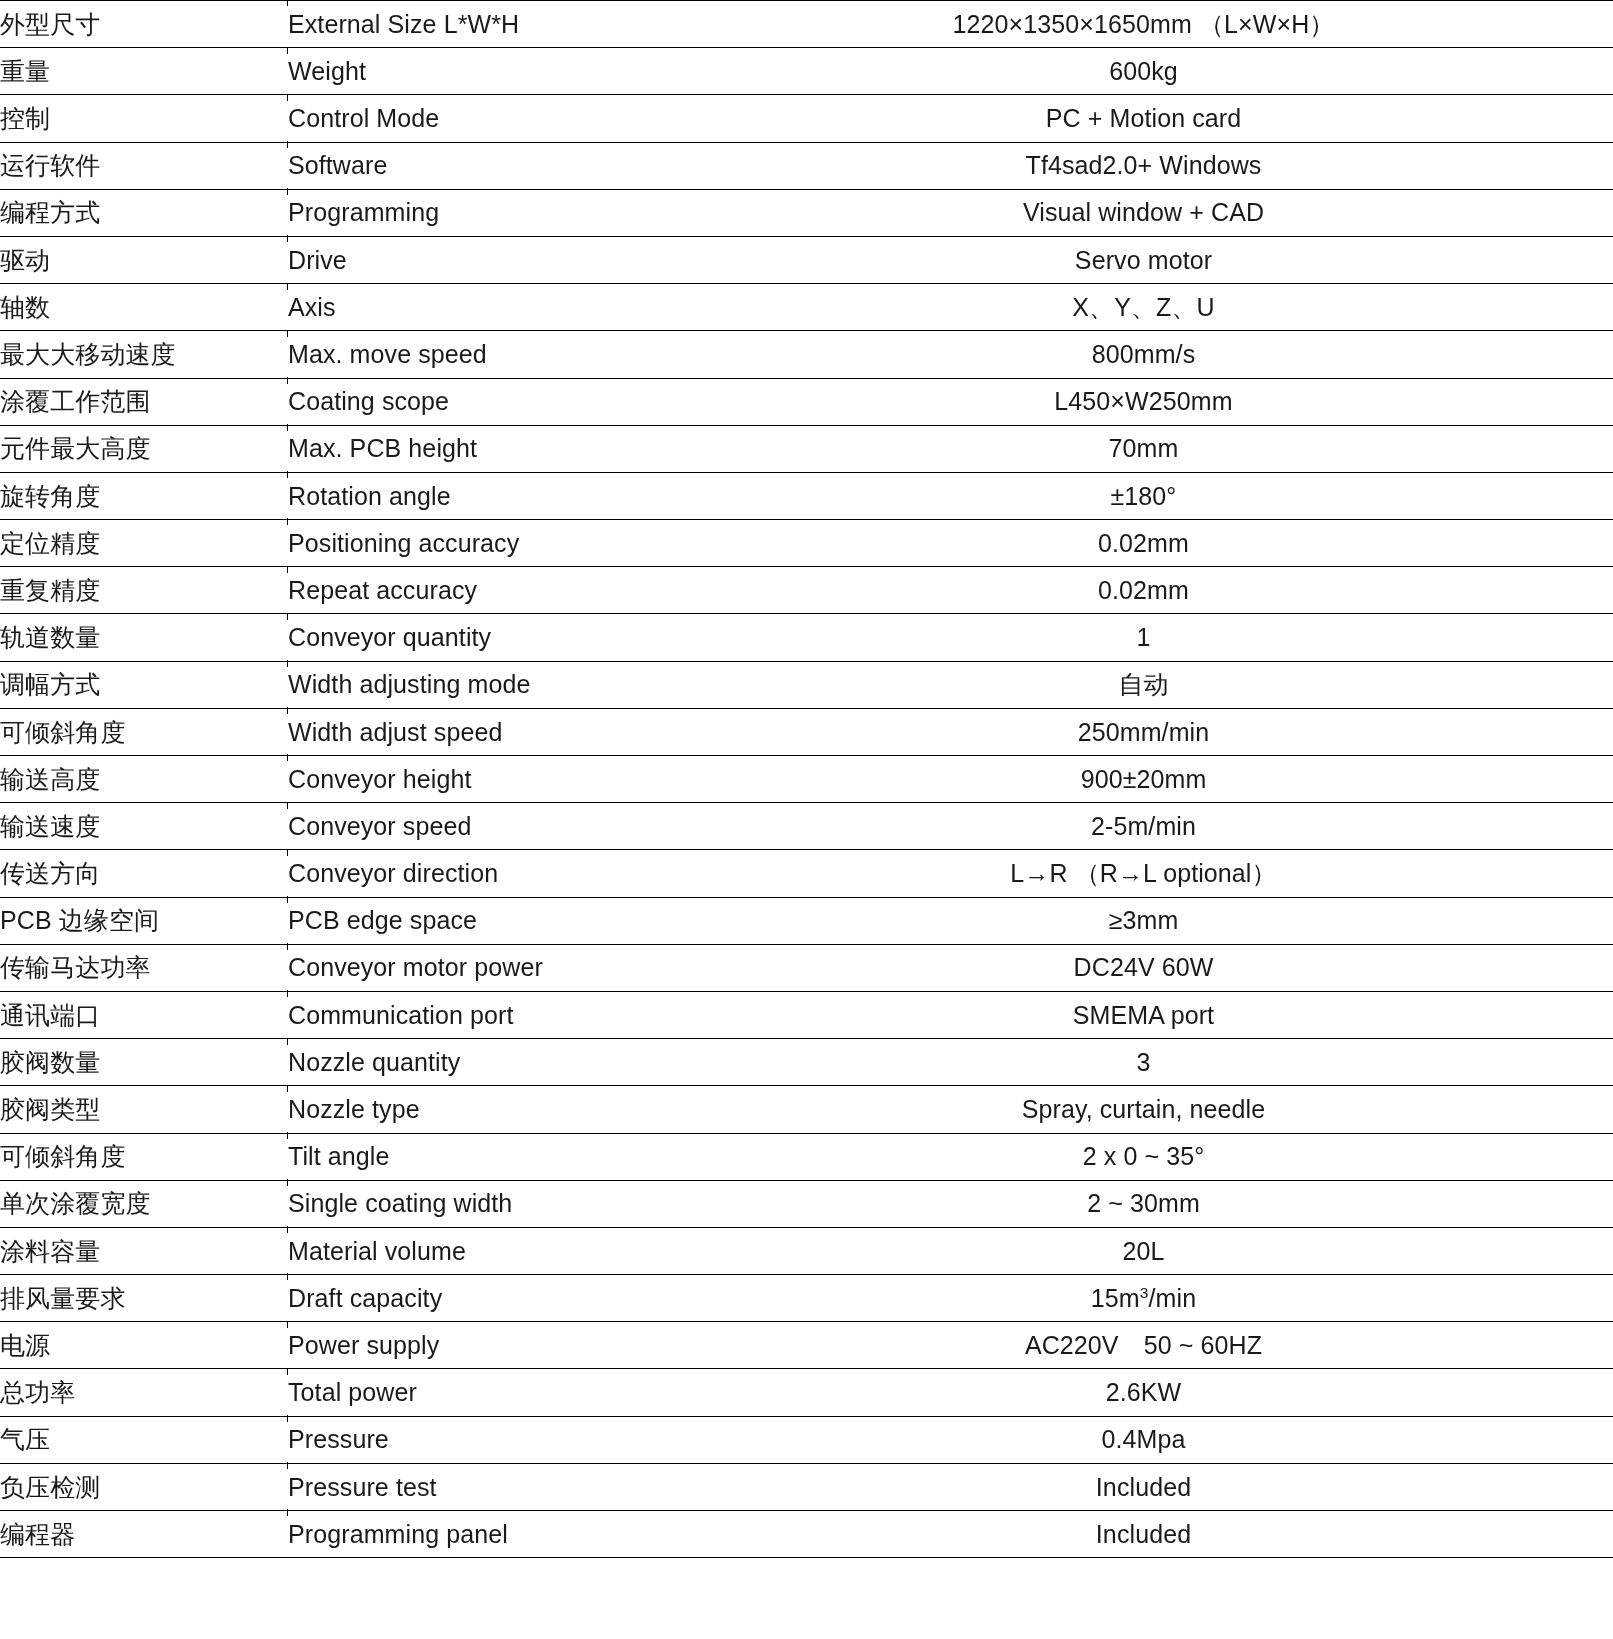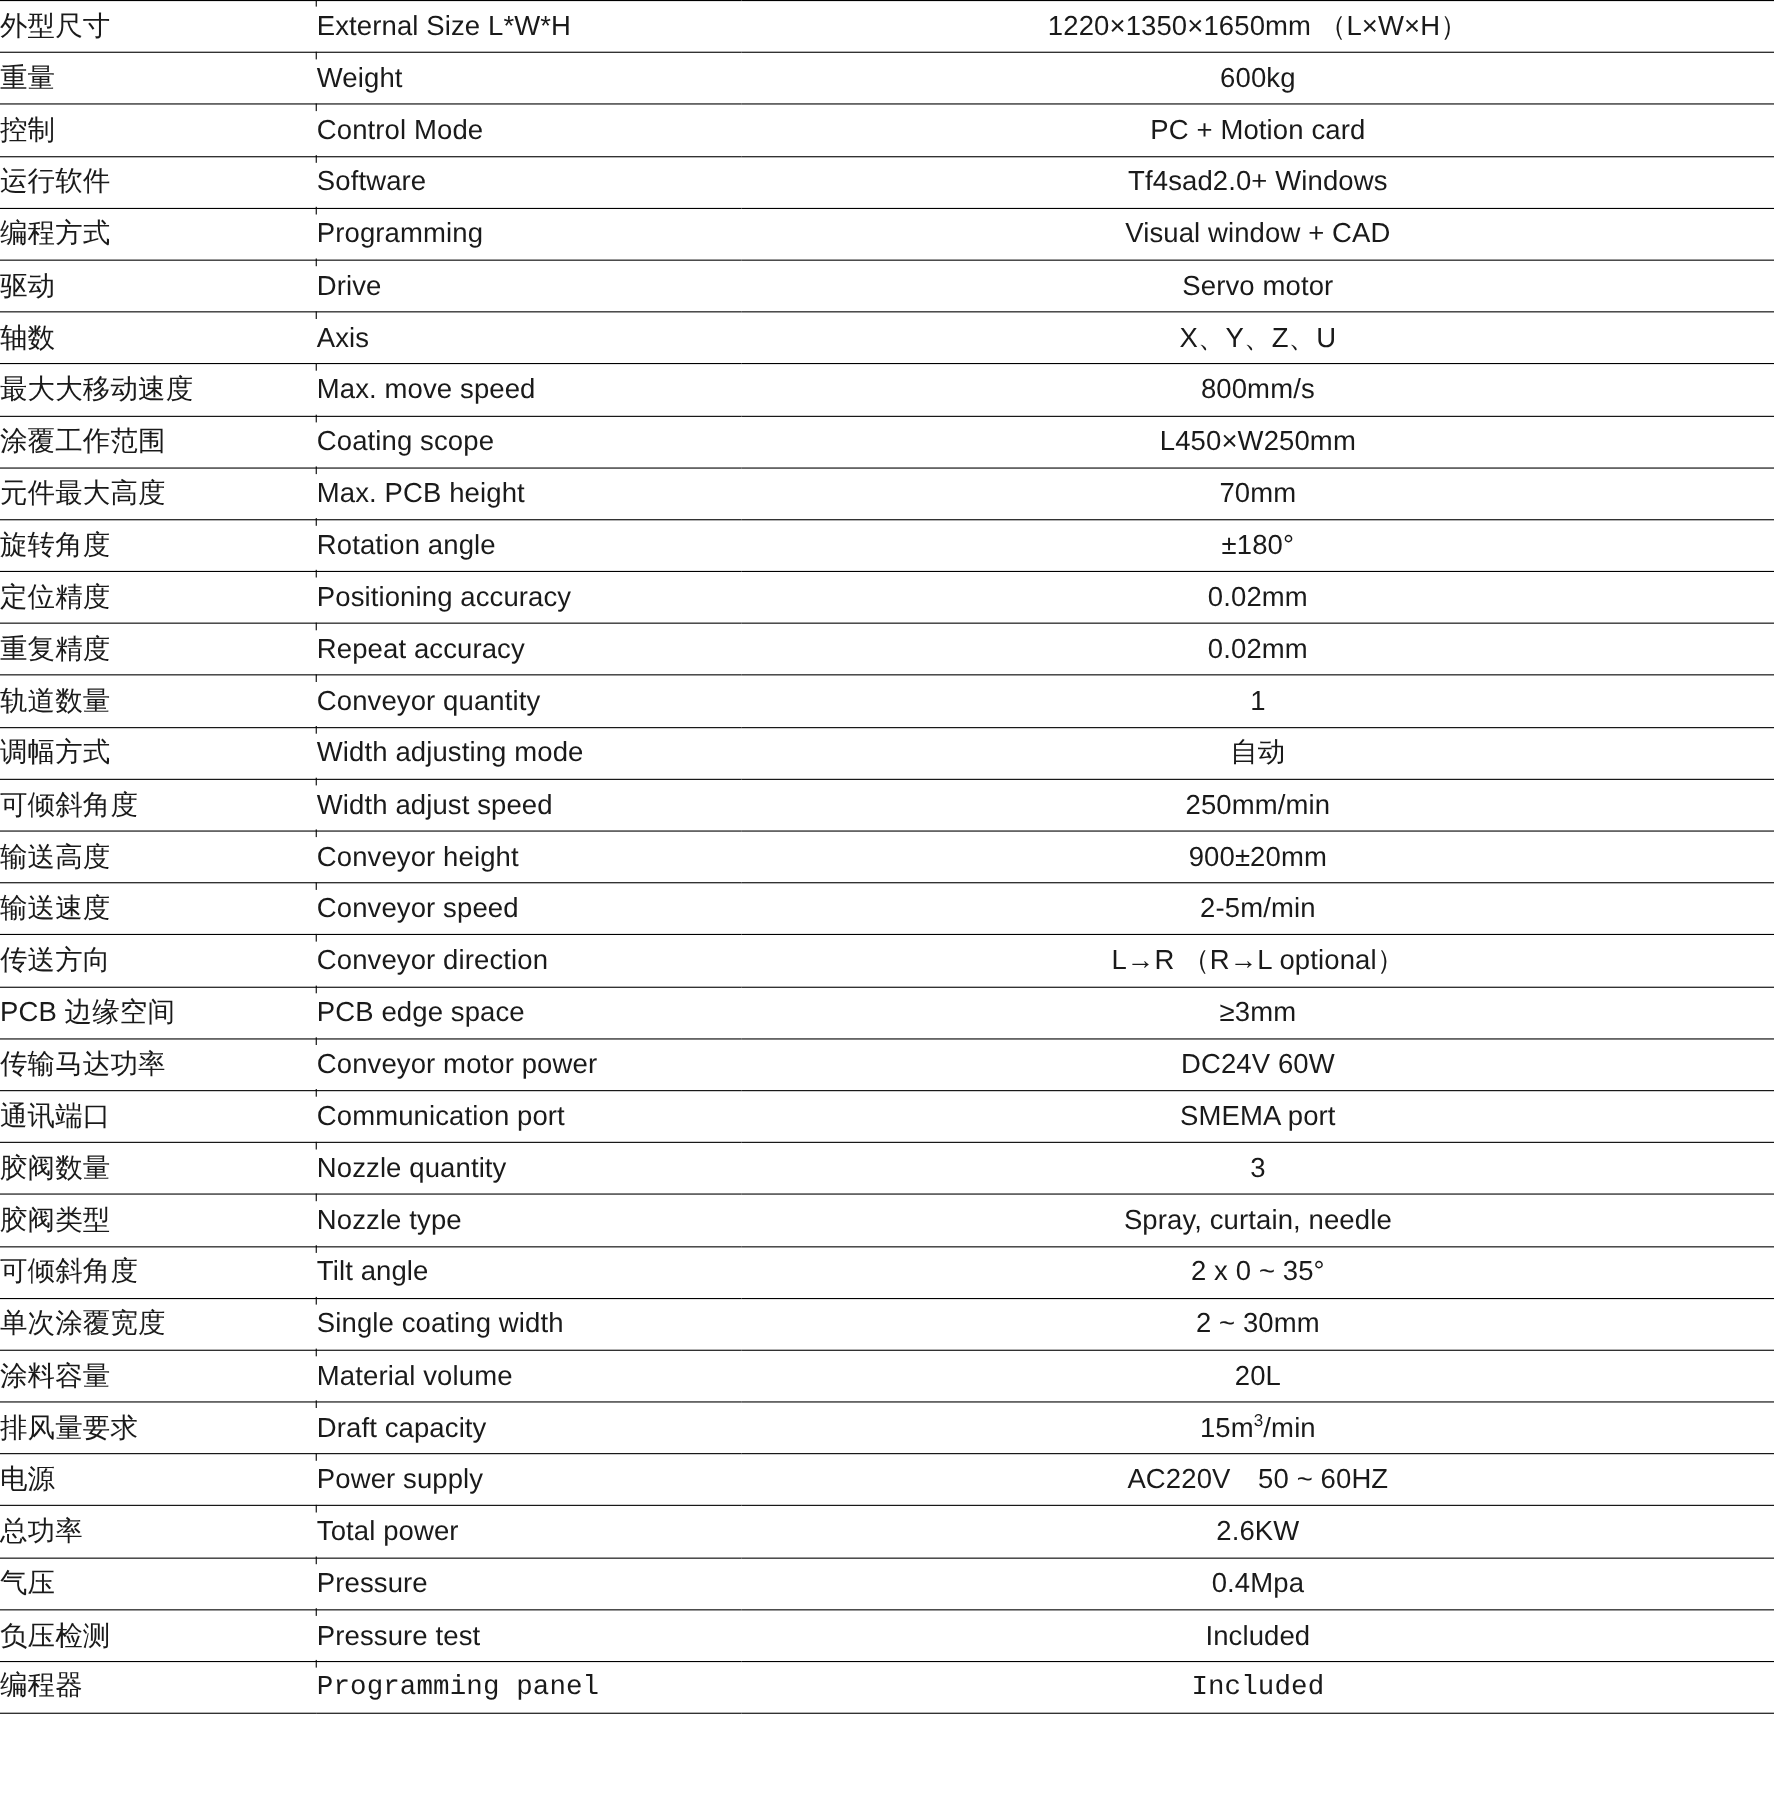--- a/index.html
+++ b/index.html
@@ -33,21 +33,20 @@
     vertical-align: middle;
     font-size: 25px;
     font-weight: 400;
     line-height: 1.15;
     letter-spacing: 0.1px;
     white-space: nowrap;
   }
 
   #spec-table tr:last-child td {
     border-bottom: 1.6px solid #000000;
-    font-family: Liberation Mono, monospace;
   }
 
   
   .col-cn { width: 288px; }
   .col-en { width: 386px; }
   .col-val { width: 939px; }
 
   .cell-cn {
     padding-left: 14px;
     text-align: left;

